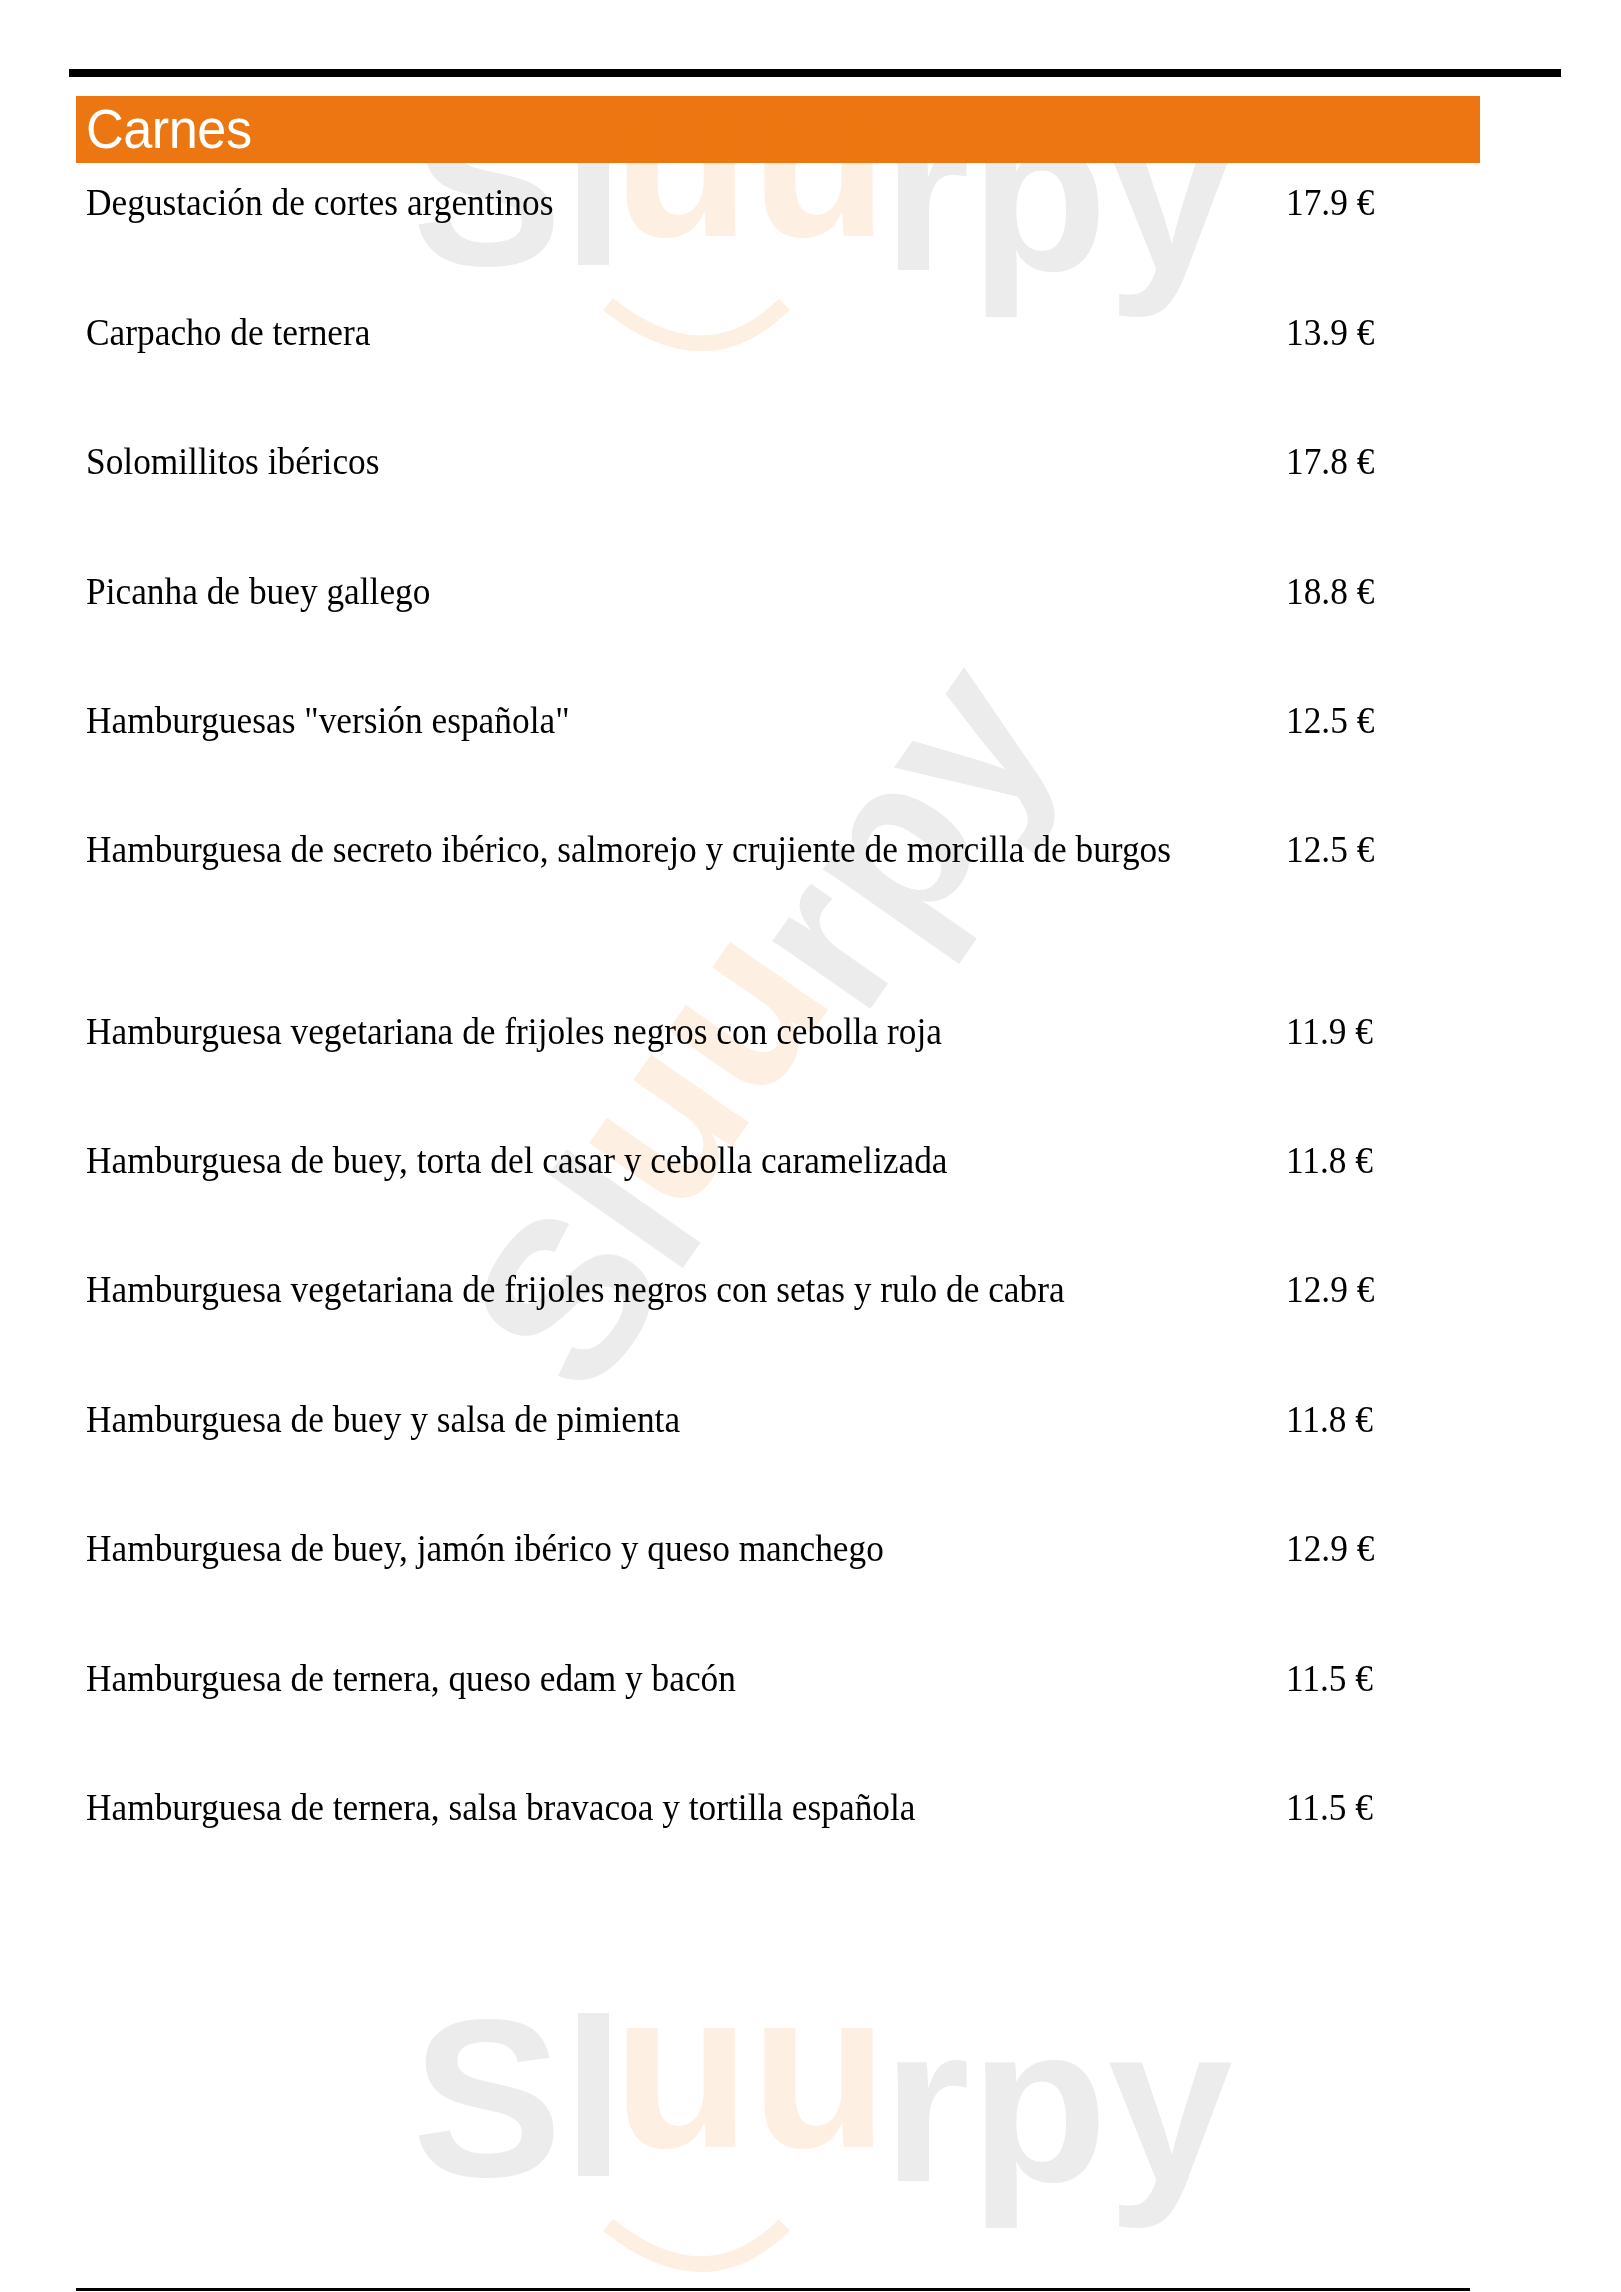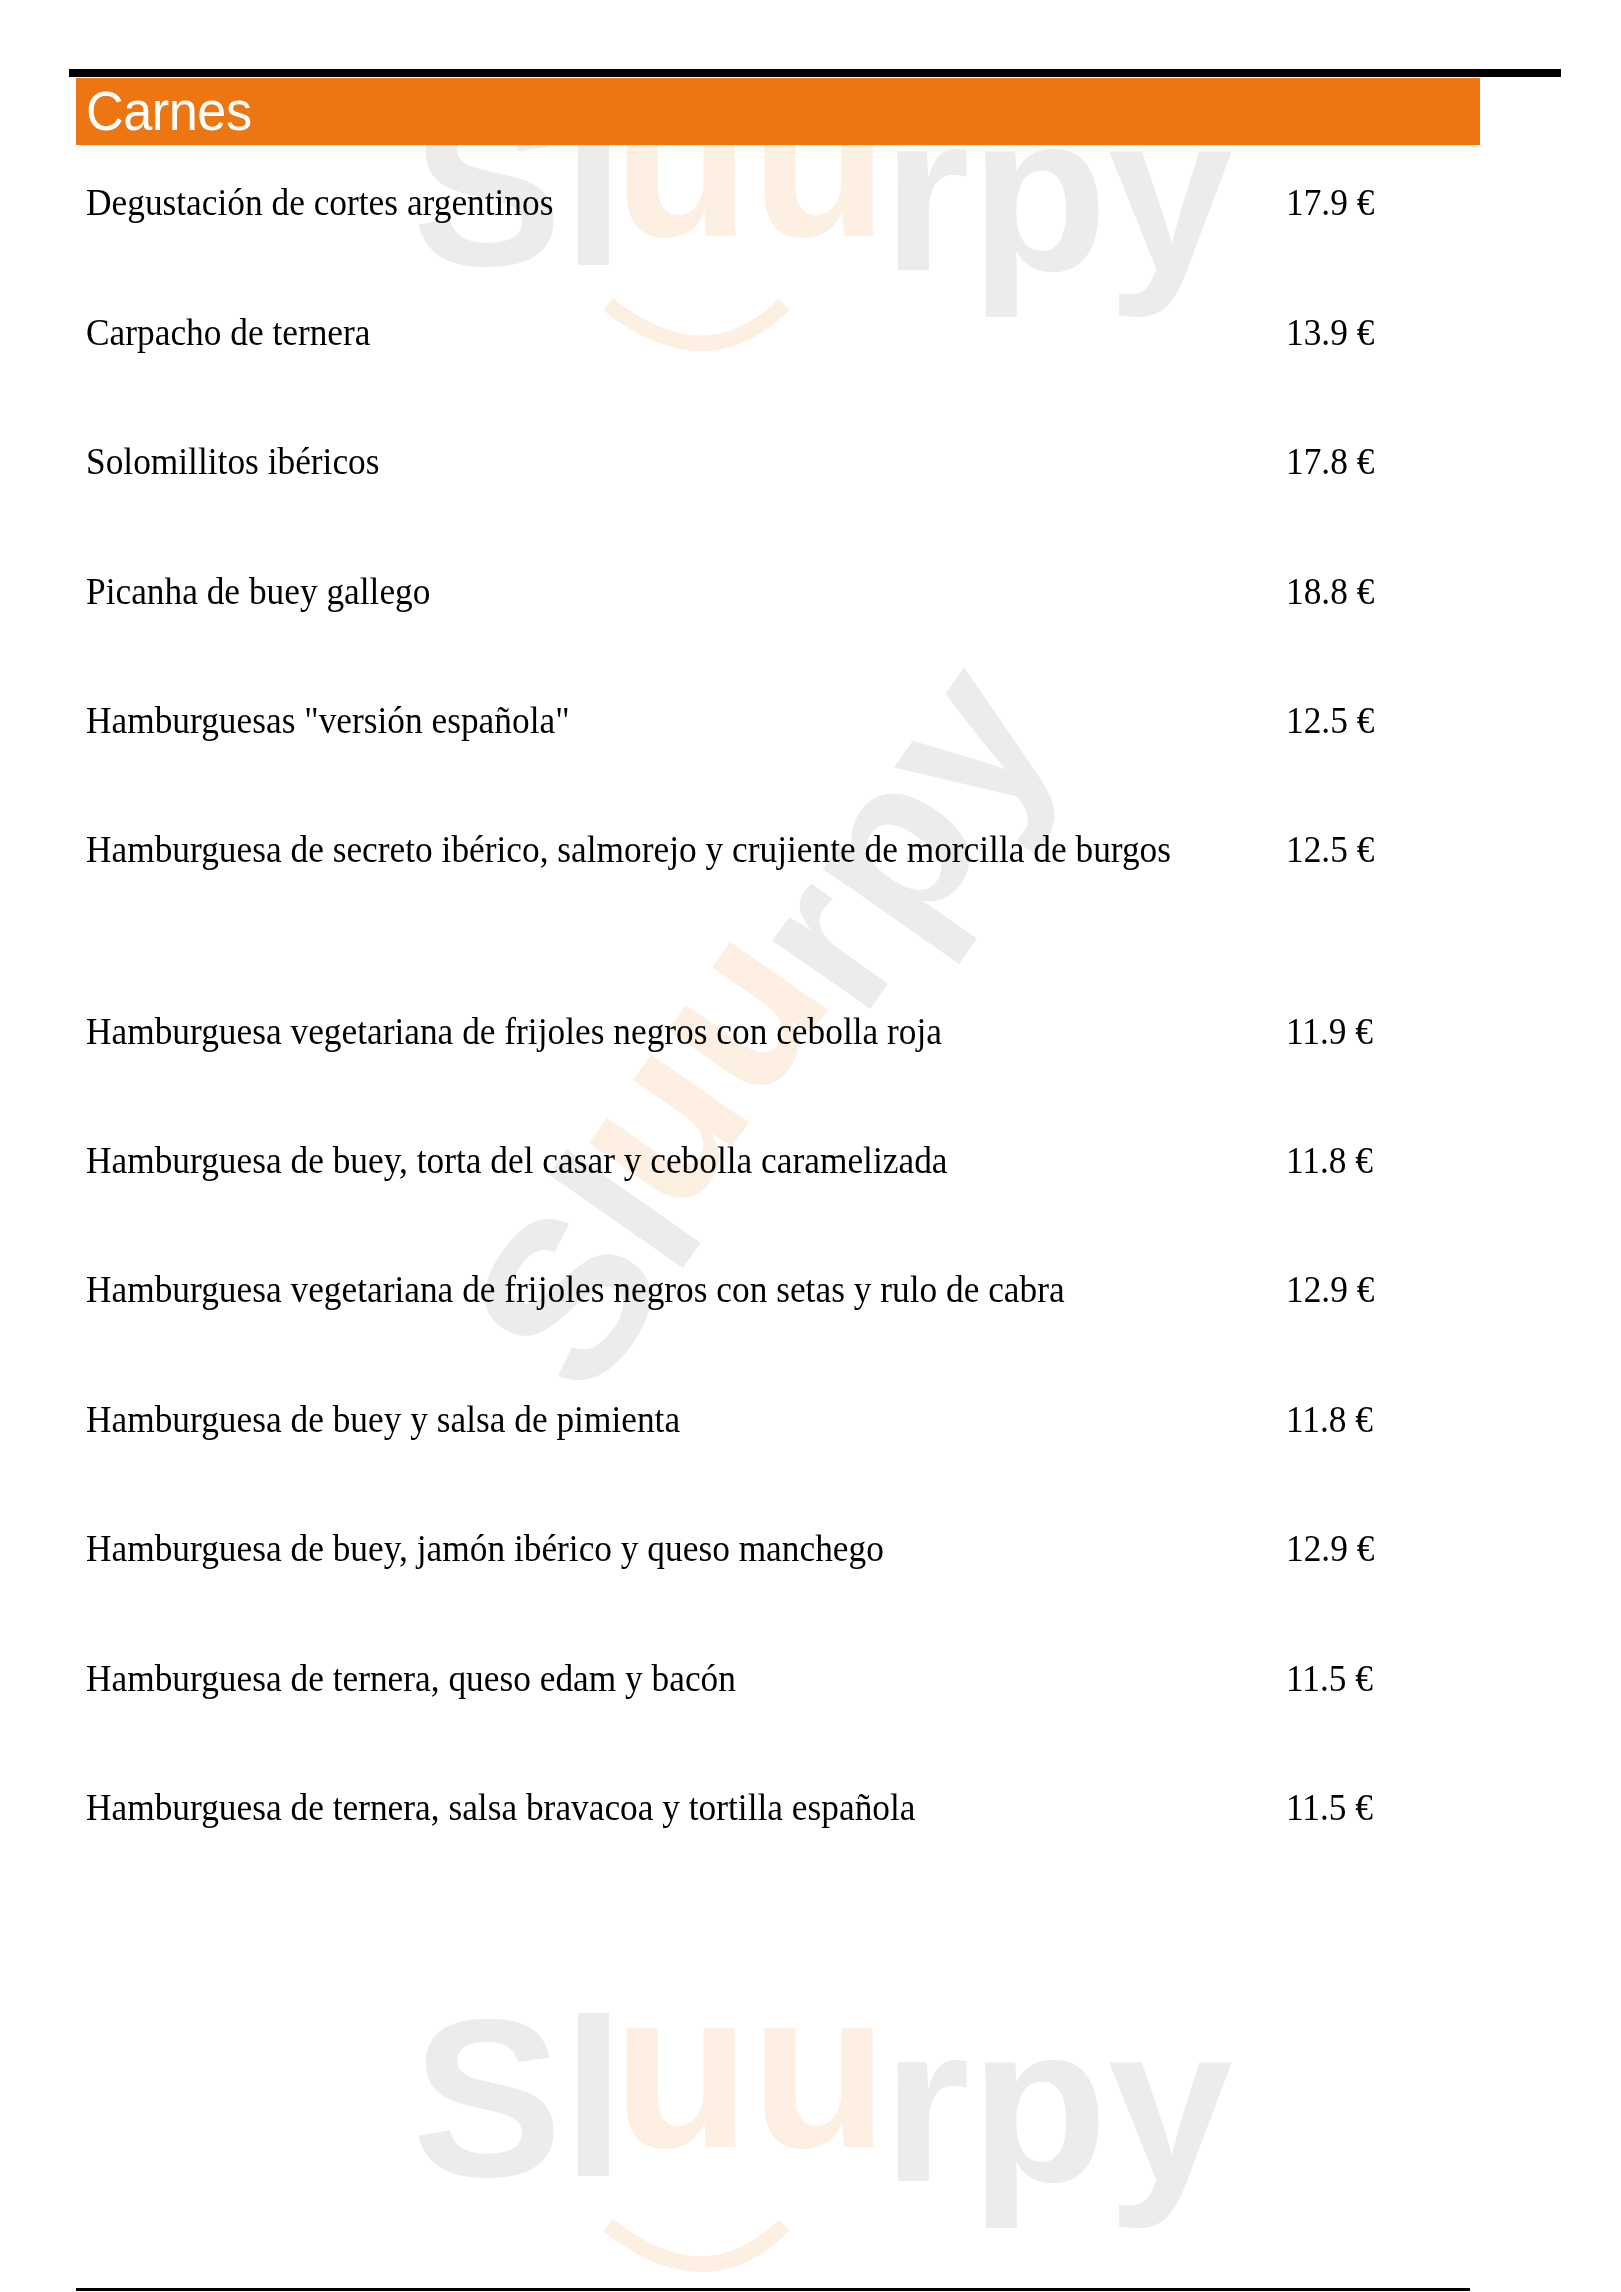--- a/index.html
+++ b/index.html
@@ -12,21 +12,21 @@
   .wm {
     position: absolute; left: 412px; width: 823px; height: 314px;
     pointer-events: none; z-index: 0;
   }
   .wm svg { width: 100%; height: 100%; }
   .top-rule {
     position: absolute; left: 69px; top: 69px; width: 1492px; height: 7.8px;
     background: #000; z-index: 2;
   }
   .section-header {
-    position: absolute; left: 76px; top: 78px; width: 1404px; height: 67px;
+    position: absolute; left: 76px; top: 96px; width: 1404px; height: 67px;
     background: #ec720a; opacity: 0.97; z-index: 2;
   }
   .section-title {
     position: absolute; left: 9.8px; top: 2px;
     font-family: "Liberation Sans", sans-serif; font-size: 55px; color: #fff;
     line-height: 63px; letter-spacing: -0.5px;
     transform: scaleX(0.95); transform-origin: left;
   }
   .items { position: absolute; left: 0; top: 0; width: 100%; z-index: 3; }
   .item { position: absolute; left: 0; width: 100%; }

